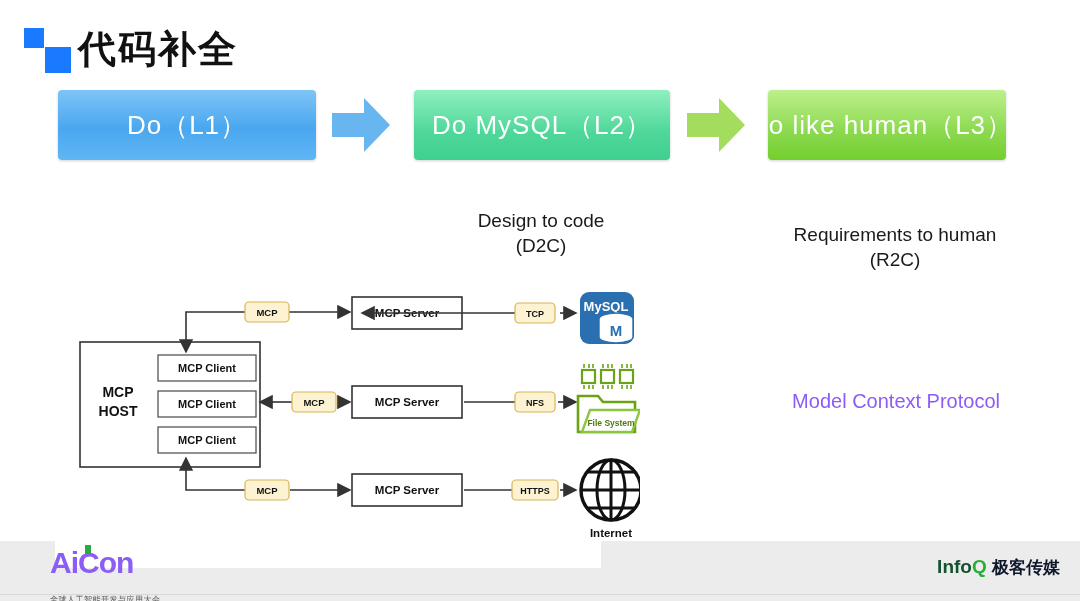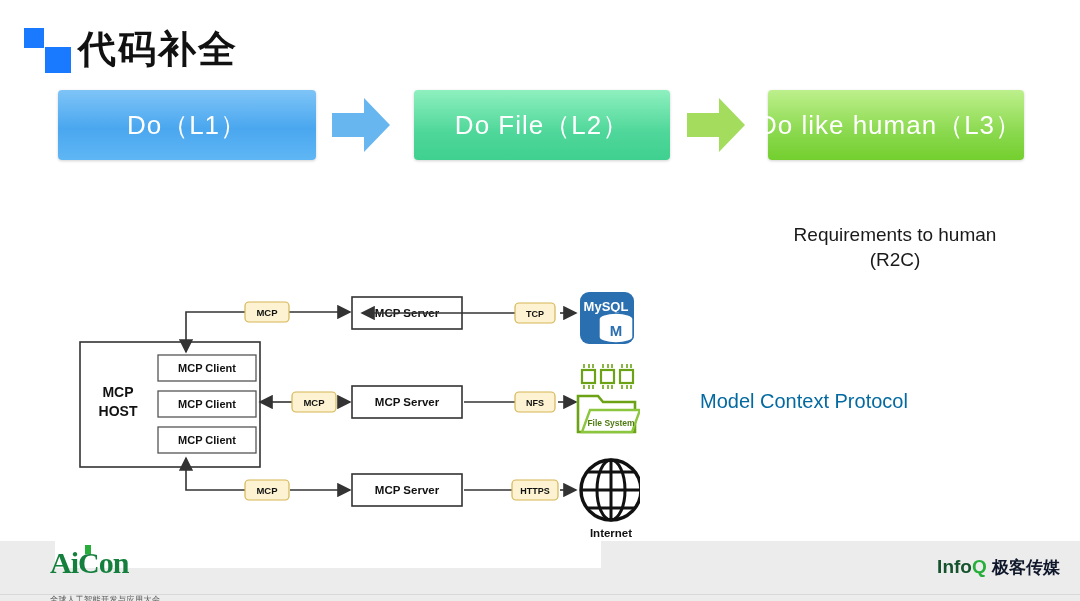--- a/index.html
+++ b/index.html
@@ -25,53 +25,53 @@
   .stage{
     position:absolute;top:90px;height:70px;border-radius:4px;
     display:flex;align-items:center;justify-content:center;
     color:#ffffff;font-size:26px;letter-spacing:1px;
     box-shadow:0 1px 3px rgba(0,0,0,.18);
     text-align:center;
   }
   .stage span{white-space:nowrap;}
   .stage-1{left:58px;width:258px;background:linear-gradient(180deg,#7ec4f7 0%,#4aa7ef 55%,#5fb6f4 100%);}
   .stage-2{left:414px;width:256px;background:linear-gradient(180deg,#8ef0bf 0%,#4fd79a 60%,#3fd08f 100%);}
-  .stage-3{left:768px;width:256px;background:linear-gradient(180deg,#bdf08c 0%,#8bd94f 60%,#73cf2e 100%);}
+  .stage-3{left:768px;width:238px;background:linear-gradient(180deg,#bdf08c 0%,#8bd94f 60%,#73cf2e 100%);}
   .stage-3 span{margin-left:-12px;}
 
   
   .arrow{position:absolute;top:95px;width:62px;height:60px;}
   .arrow-1{left:330px;}
   .arrow-2{left:685px;}
 
   
   .caption{
     position:absolute;text-align:center;color:#1a1a1a;
     font-size:19px;line-height:1.32;white-space:pre-line;
   }
   .cap-1{left:58px;top:204px;width:258px;}
   .cap-2{left:410px;top:208px;width:262px;}
   .cap-3{left:760px;top:222px;width:270px;}
 
   
   .mcp-title{
     position:absolute;left:700px;top:390px;width:300px;
-    text-align:left;font-size:20px;color:#0369a1;
+    text-align:right;font-size:20px;color:#8b5cf6;
   }
 
   
   #diagram{position:absolute;left:60px;top:292px;width:580px;height:250px;}
 
   
   .footer-band{position:absolute;left:0;top:541px;width:1080px;height:60px;background:#ececec;}
   .footer-white{position:absolute;left:55px;top:541px;width:546px;height:27px;background:#ffffff;}
   .footer-rule{position:absolute;left:0;top:594px;width:1080px;height:1px;background:#d8d8d8;}
   .aicon{position:absolute;left:50px;top:548px;}
-  .aicon-word{font-size:30px;font-weight:bold;color:#15803d;letter-spacing:-1px;line-height:1;
-    font-family:Liberation Serif, serif;position:relative;}
+  .aicon-word{font-size:30px;font-weight:bold;color:#8b5cf6;letter-spacing:-1px;line-height:1;
+    font-family:Liberation Sans, sans-serif;position:relative;}
   .aicon-dot{position:absolute;left:35px;top:-3px;width:6px;height:9px;background:#27ae3a;}
   .aicon-sub{font-size:8px;color:#555;letter-spacing:.5px;margin-top:16px;
     font-family:"DejaVu Sans","Liberation Sans",sans-serif;}
   .infoq{position:absolute;right:20px;top:557px;font-size:19px;font-weight:bold;line-height:1;}
   .infoq .i-info{color:#14532d;}
   .infoq .i-q{color:#27ae3a;}
   .infoq .i-cn{color:#0f172a;font-size:17px;font-family:"DejaVu Sans","Liberation Sans",sans-serif;}
 </style>
 </head>
 <body>
@@ -81,33 +81,35 @@
   <div class="logo-mark">
     <div class="sq1"></div>
     <div class="sq2"></div>
   </div>
   <div class="page-title">代码补全</div>
 
   <div class="stage stage-1">
     <span>Do（L1）</span>
   </div>
   <div class="stage stage-2">
-    <span>Do File（L2）</span>
+    <span>Do MySQL（L2）</span>
   </div>
   <div class="stage stage-3">
     <span>Do like human（L3）</span>
   </div>
 
   <svg class="arrow arrow-1" viewBox="0 0 62 60">
     <path d="M2 18 H34 V3 L60 30 L34 57 V42 H2 Z" fill="#68b6f0"></path>
   </svg>
   <svg class="arrow arrow-2" viewBox="0 0 62 60">
     <path d="M2 18 H34 V3 L60 30 L34 57 V42 H2 Z" fill="#a4dd5e"></path>
   </svg>
 
+  <div class="caption cap-2">Design to code
+(D2C)</div>
   <div class="caption cap-3">Requirements to human
 (R2C)</div>
 
   <div class="mcp-title">Model Context Protocol</div>
 
   <svg id="diagram" viewBox="0 0 580 250">
     <defs>
       <marker id="ah" markerWidth="9" markerHeight="9" refX="8" refY="4.5" orient="auto">
         <path d="M0 0 L9 4.5 L0 9 Z" fill="#333"></path>
       </marker>

